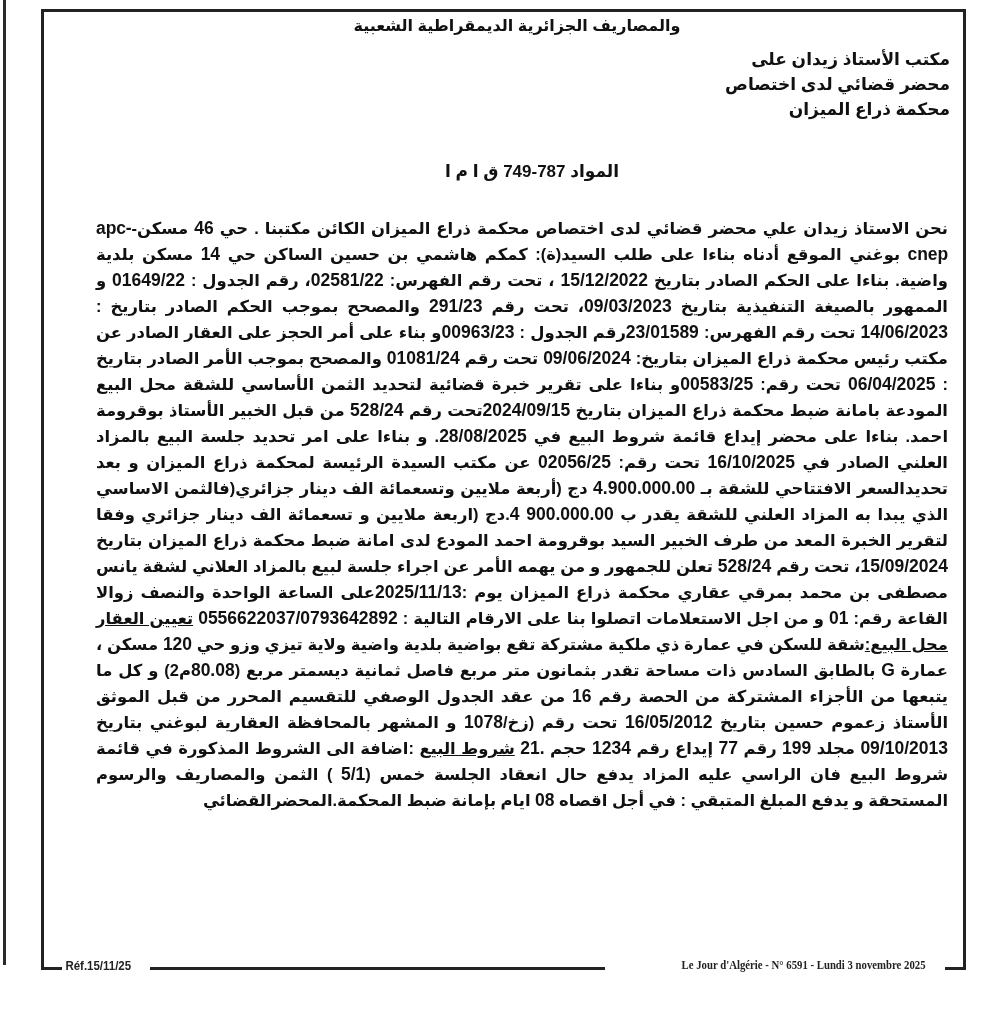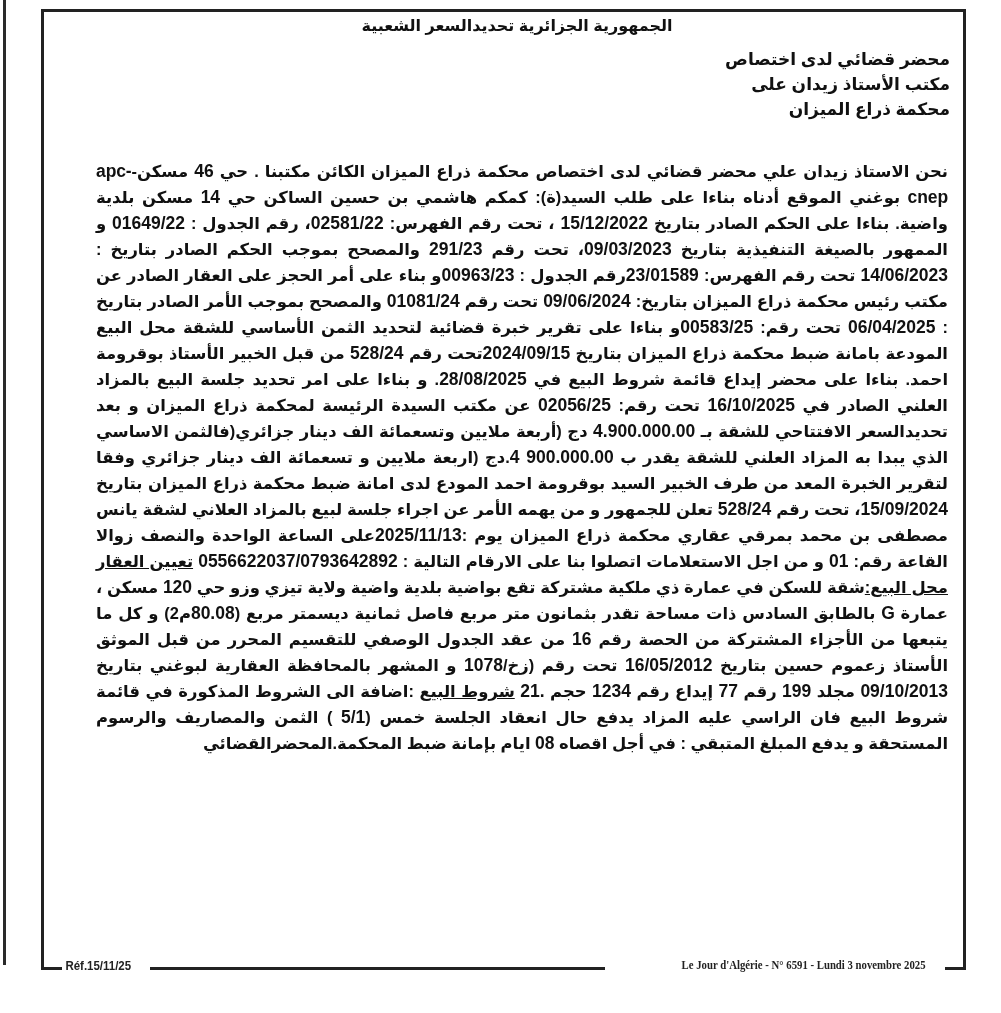--- a/index.html
+++ b/index.html
@@ -121,28 +121,33 @@
 <body>
 
 <div class="outer-left-rule"></div>
 
 <div class="frame"></div>
 <div class="frame-bottom" style="left:41px; width:40px;"></div>
 <div class="frame-bottom" style="left:150px; width:455px;"></div>
 <div class="frame-bottom" style="left:945px; width:21px;"></div>
 
 <div class="content">
-  <div class="republic">الجمهورية الجزائرية تحديدالسعر الشعبية</div>
+  <div class="republic">والمصاريف الجزائرية الديمقراطية الشعبية</div>
 
   <div class="office">
+    <div>مكتب الأستاذ زيدان على</div>
     <div>محضر قضائي لدى اختصاص</div>
-    <div>مكتب الأستاذ زيدان على</div>
     <div>محكمة ذراع الميزان</div>
   </div>
 
   <div class="title-block">
+    <div>
+      <span>المواد</span>
+      <span class="articles num" dir="ltr">749-787</span>
+      <span>ق ا م ا</span>
+    </div>
   </div>
 
   <div class="body-text" id="body-text"><span>نحن  الاستاذ زيدان علي محضر قضائي لدى اختصاص محكمة ذراع الميزان الكائن مكتبنا . حي </span><span class="num" dir="ltr">46</span><span> مسكن-</span><span class="num" dir="ltr">apc-cnep</span><span> بوغني الموقع أدناه  بناءا على طلب السيد(ة): كمكم هاشمي بن حسين الساكن حي </span><span class="num" dir="ltr">14</span><span> مسكن بلدية واضية. بناءا على الحكم الصادر بتاريخ </span><span class="num" dir="ltr">15/12/2022</span><span> ، تحت رقم الفهرس: </span><span class="num" dir="ltr">02581/22</span><span>، رقم الجدول : </span><span class="num" dir="ltr">01649/22</span><span> و الممهور بالصيغة التنفيذية بتاريخ </span><span class="num" dir="ltr">09/03/2023</span><span>، تحت رقم </span><span class="num" dir="ltr">291/23</span><span> والمصحح بموجب الحكم الصادر بتاريخ : </span><span class="num" dir="ltr">14/06/2023</span><span> تحت رقم الفهرس:    </span><span class="num" dir="ltr">23/01589</span><span>رقم الجدول : </span><span class="num" dir="ltr">00963/23</span><span>و بناء على أمر الحجز على العقار الصادر عن مكتب رئيس محكمة ذراع الميزان بتاريخ: </span><span class="num" dir="ltr">09/06/2024</span><span> تحت رقم </span><span class="num" dir="ltr">01081/24</span><span> والمصحح بموجب الأمر الصادر بتاريخ : </span><span class="num" dir="ltr">06/04/2025</span><span> تحت رقم: </span><span class="num" dir="ltr">00583/25</span><span>و بناءا على تقرير خبرة قضائية لتحديد الثمن الأساسي للشقة محل البيع المودعة بامانة ضبط محكمة ذراع الميزان بتاريخ  </span><span class="num" dir="ltr">2024/09/15</span><span>تحت رقم </span><span class="num" dir="ltr">528/24</span><span> من قبل الخبير الأستاذ بوقرومة احمد. بناءا على محضر إيداع قائمة شروط البيع في </span><span class="num" dir="ltr">28/08/2025</span><span>. و بناءا على  امر تحديد جلسة البيع بالمزاد العلني الصادر في </span><span class="num" dir="ltr">16/10/2025</span><span> تحت رقم: </span><span class="num" dir="ltr">02056/25</span><span> عن مكتب السيدة الرئيسة لمحكمة ذراع الميزان و بعد  تحديدالسعر الافتتاحي للشقة بـ </span><span class="num" dir="ltr">4.900.000.00</span><span> دج (أربعة ملايين وتسعمائة الف دينار جزائري(فالثمن الاساسي الذي  يبدا به المزاد العلني للشقة يقدر ب  </span><span class="num" dir="ltr">4 900.000.00</span><span>.دج (اربعة ملايين و تسعمائة الف دينار جزائري وفقا لتقرير الخبرة المعد من طرف الخبير السيد بوقرومة احمد المودع لدى امانة ضبط محكمة ذراع الميزان بتاريخ </span><span class="num" dir="ltr">15/09/2024</span><span>، تحت رقم </span><span class="num" dir="ltr">528/24</span><span> تعلن للجمهور و من يهمه الأمر عن اجراء جلسة لبيع بالمزاد العلاني لشقة يانس مصطفى بن محمد  بمرقي عقاري محكمة ذراع الميزان  يوم :</span><span class="num" dir="ltr">2025/11/13</span><span>على الساعة الواحدة والنصف زوالا القاعة رقم: </span><span class="num" dir="ltr">01</span><span> و من اجل الاستعلامات اتصلوا بنا على الارقام التالية :  </span><span class="num" dir="ltr">0556622037/0793642892</span><span> </span><span class="u">تعيين العقار محل البيع:</span><span>شقة للسكن في عمارة ذي ملكية مشتركة تقع بواضية بلدية واضية ولاية تيزي وزو حي </span><span class="num" dir="ltr">120</span><span> مسكن ، عمارة </span><span class="num" dir="ltr">G</span><span> بالطابق السادس ذات مساحة تقدر بثمانون متر مربع فاصل ثمانية ديسمتر مربع (</span><span class="num" dir="ltr">80.08</span><span>م2) و كل ما يتبعها من الأجزاء المشتركة من الحصة رقم </span><span class="num" dir="ltr">16</span><span> من عقد الجدول الوصفي للتقسيم المحرر من قبل الموثق الأستاذ زعموم حسين بتاريخ </span><span class="num" dir="ltr">16/05/2012</span><span> تحت رقم (زخ/</span><span class="num" dir="ltr">1078</span><span> و المشهر بالمحافظة العقارية لبوغني بتاريخ </span><span class="num" dir="ltr">09/10/2013</span><span> مجلد </span><span class="num" dir="ltr">199</span><span> رقم </span><span class="num" dir="ltr">77</span><span> إيداع رقم </span><span class="num" dir="ltr">1234</span><span> حجم </span><span class="num" dir="ltr">21.</span><span> </span><span class="u">شروط البيع</span><span>  :اضافة الى الشروط المذكورة في قائمة شروط البيع فان الراسي عليه المزاد يدفع حال انعقاد الجلسة خمس (</span><span class="num" dir="ltr">5/1</span><span> ) الثمن والمصاريف والرسوم المستحقة و يدفع المبلغ  المتبقي : في أجل اقصاه </span><span class="num" dir="ltr">08</span><span> ايام بإمانة ضبط المحكمة.المحضرالقضائي</span></div>
 </div>
 
 <div class="footer-ref">Réf.15/11/25</div>
 <div class="footer-journal">Le Jour d'Algérie - N° 6591 - Lundi 3 novembre 2025</div>
 
 </body></html>

